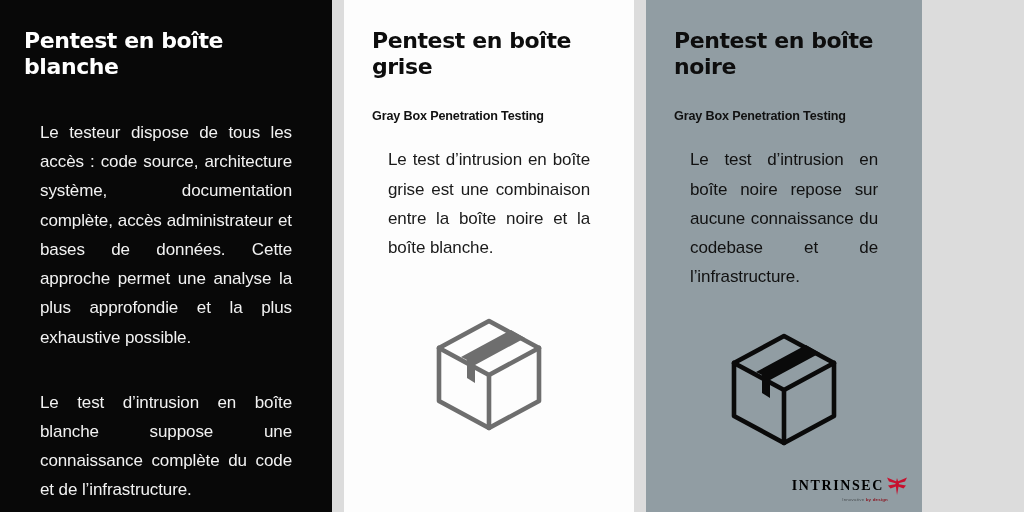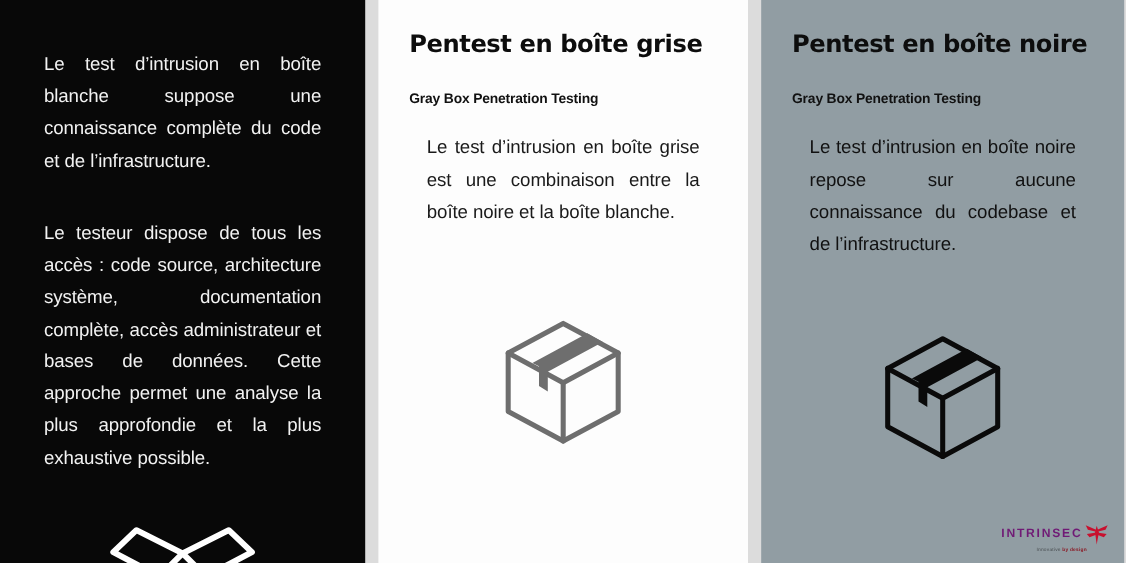--- a/index.html
+++ b/index.html
@@ -9,22 +9,22 @@
     font-family:"Liberation Sans","DejaVu Sans",sans-serif;
   }
   .board{
     position:relative;width:1024px;height:512px;
     display:flex;background:#dcdcdc;
   }
   .panel{position:relative;height:512px;box-sizing:border-box;display:flex;flex-direction:column;}
   .gap{width:12px;height:512px;background:#dcdcdc;flex:0 0 12px;}
 
   .panel-white-box{width:332px;background:#080808;padding:28px 24px 0 24px;}
-  .panel-gray-box{width:336px;background:#fdfdfd;padding:28px 28px 0 28px;}
-  .panel-black-box{width:330px;background:#919da3;padding:28px 28px 0 28px;}
+  .panel-gray-box{width:290px;background:#fdfdfd;padding:28px 28px 0 28px;}
+  .panel-black-box{width:276px;background:#919da3;padding:28px 28px 0 28px;}
 
   .title{
     font-weight:bold;
     font-size:22px;
     line-height:1.18;
     letter-spacing:-0.4px;
     margin:0 0 22px 0;
     font-family:"DejaVu Sans","Liberation Sans",sans-serif;
   }
   .panel-white-box .title{color:#ffffff;}
@@ -62,38 +62,39 @@
   }
   .icon-wrap svg{display:block;}
 
   .logo{
     position:absolute;right:14px;bottom:10px;
     display:flex;flex-direction:column;align-items:flex-end;
     line-height:1;
   }
   .logo-row{display:flex;align-items:center;gap:2px;}
   .logo-word{
-    font-size:11px;font-weight:bold;color:#701a75;
+    font-size:14px;font-weight:bold;color:#000000;
     letter-spacing:1.6px;
-    font-family:Liberation Sans, sans-serif;
+    font-family:Liberation Serif, serif;
   }
   .logo-tag{
     font-size:4.4px;color:#4a4f52;letter-spacing:0.2px;
     margin-right:20px;margin-top:2px;
   }
   .logo-tag b{color:#8a1520;}
 </style>
 </head>
 <body>
 
 <div class="board">
 
   <div class="panel panel-white-box">
+    <h1 class="title">Pentest en boîte blanche</h1>
+    <p class="para">Le testeur dispose de tous les accès : code source, architecture système, documentation complète, accès administrateur et bases de données. Cette approche permet une analyse la plus approfondie et la plus exhaustive possible.</p>
     <p class="para">Le test d’intrusion en boîte blanche suppose une connaissance complète du code et de l’infrastructure.</p>
-    <p class="para">Le testeur dispose de tous les accès : code source, architecture système, documentation complète, accès administrateur et bases de données. Cette approche permet une analyse la plus approfondie et la plus exhaustive possible.</p>
     <div class="icon-wrap">
       <svg width="150" height="125" viewBox="0 0 150 125">
         <g fill="none" stroke="#ffffff" stroke-width="5.4" stroke-linejoin="round" stroke-linecap="round">
 
           <path d="M75 56 L33 35 L12 55 L54 77 Z"></path>
 
           <path d="M75 56 L117 35 L138 55 L96 77 Z"></path>
 
           <path d="M75 56 L33 77 L12 57 L54 35 Z" transform="translate(0,36)"></path>
 

